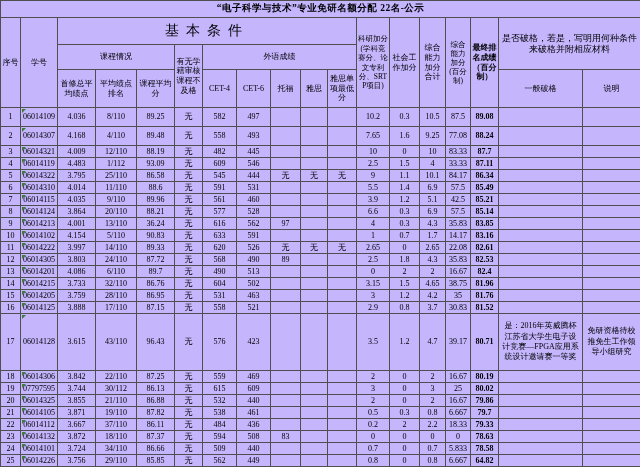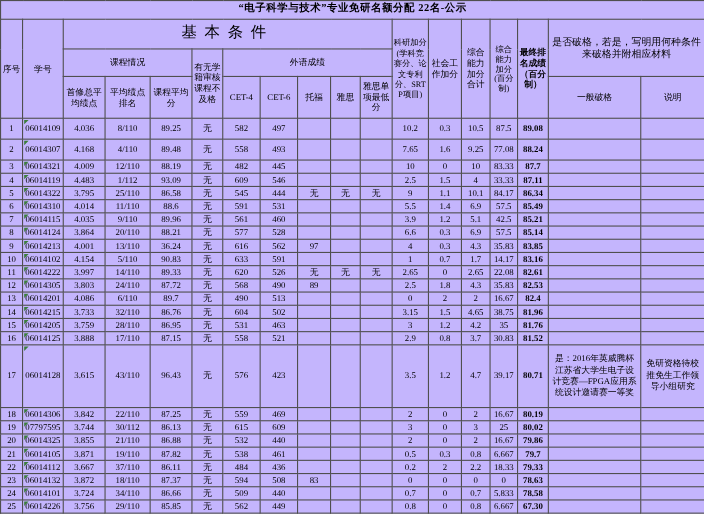--- a/index.html
+++ b/index.html
@@ -583,18 +583,18 @@
         <td>无</td>
         <td>562</td>
         <td>449</td>
         <td></td>
         <td></td>
         <td></td>
         <td>0.8</td>
         <td>0</td>
         <td>0.8</td>
         <td>6.667</td>
-        <td class="bold">67.30</td>
+        <td class="bold">64.82</td>
         <td></td>
         <td></td>
       </tr>
     </tbody>
 </table>
 
 </body></html>

